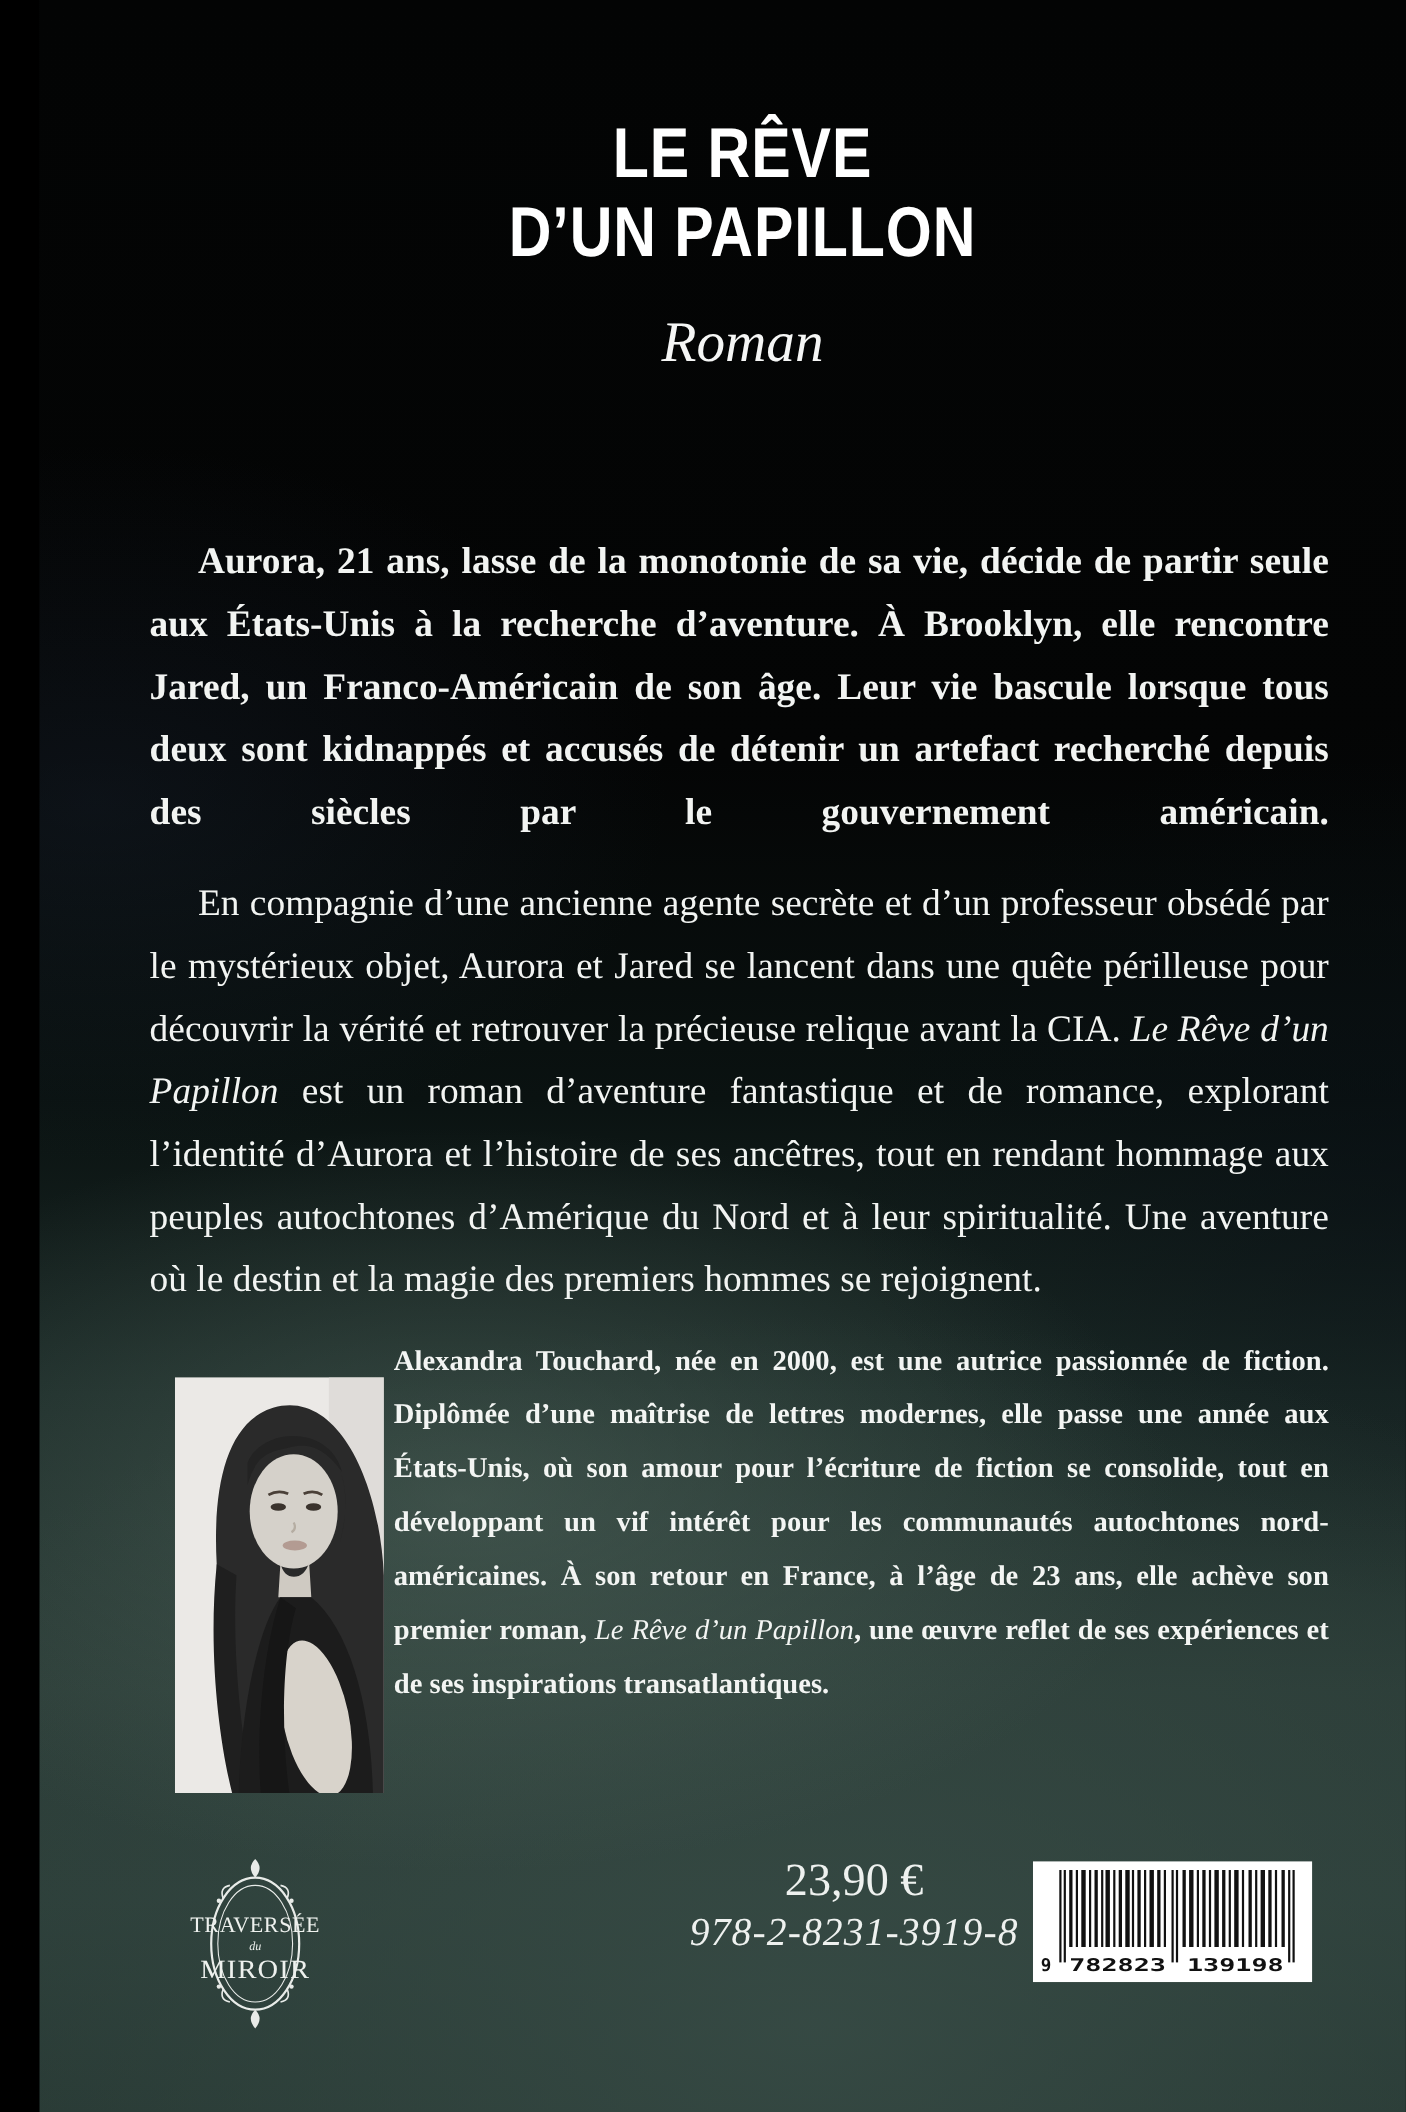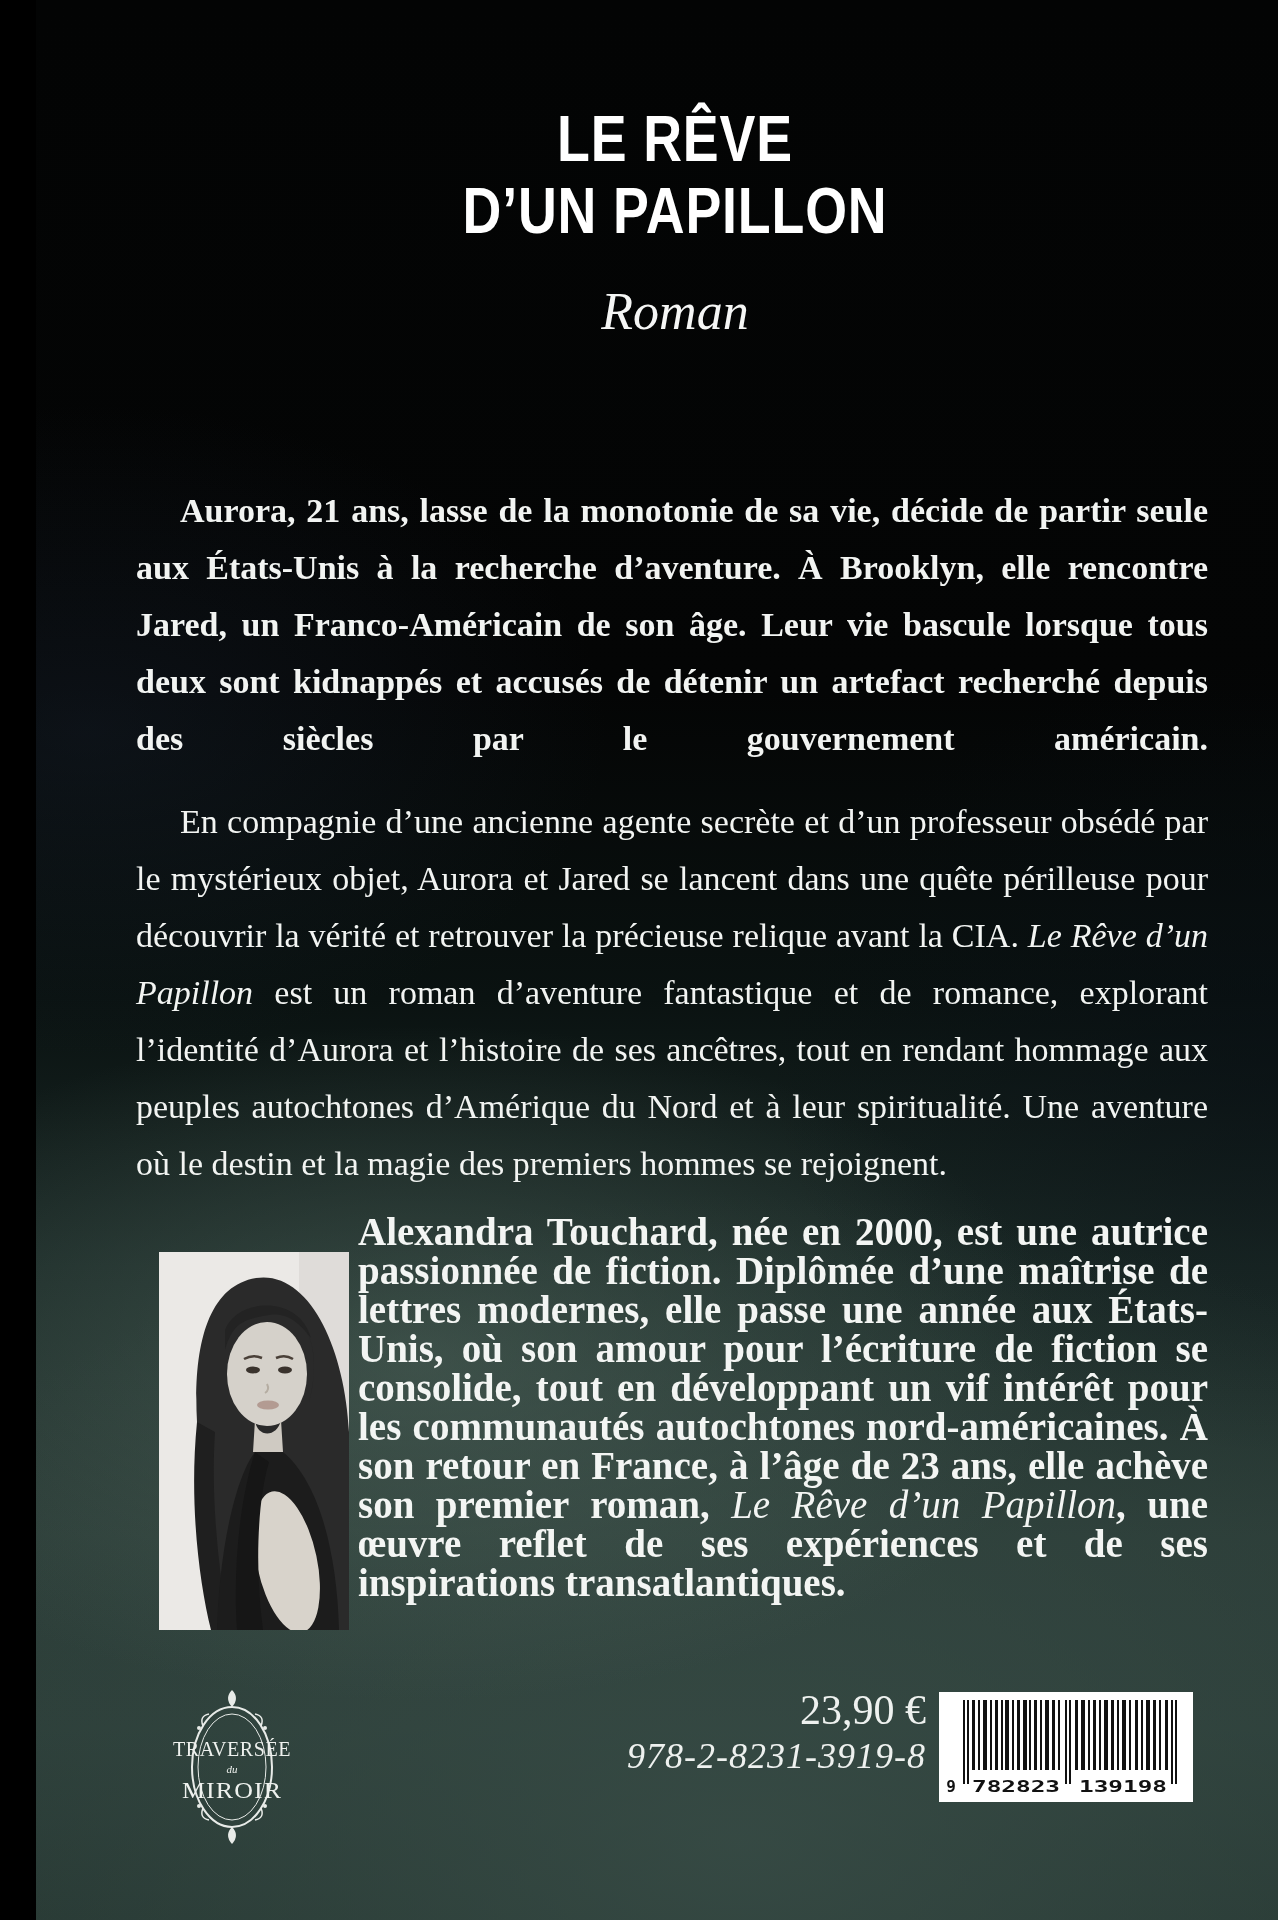--- a/index.html
+++ b/index.html
@@ -53,34 +53,34 @@
     position:absolute;top:1212px;left:100px;right:106px;
   }
   .author-photo{
     float:left;
     width:190px;height:378px;
     margin:40px 9px 0 23px;
     display:block;
   }
   .bio{
     margin:0;
-    font-size:39px;
-    line-height:39px;
+    font-size:26px;
+    line-height:49px;
     font-weight:700;
     text-align:justify;
     color:#f3f5f3;
   }
   .bio .italic{font-weight:400;}
   .publisher-logo{
     position:absolute;left:133px;top:1678px;
     width:126px;height:178px;
   }
   .price-block{
     position:absolute;top:1686px;right:388px;
-    text-align:right;
+    text-align:center;
     color:#eef1ef;
   }
   .price{font-size:42px;line-height:48px;}
   .isbn{font-size:36px;line-height:44px;letter-spacing:1px;font-style:italic;}
   .website{font-size:39px;line-height:48px;font-style:italic;}
   .barcode{
     position:absolute;top:1692px;right:121px;
     width:254px;height:110px;display:block;
   }
 </style>

